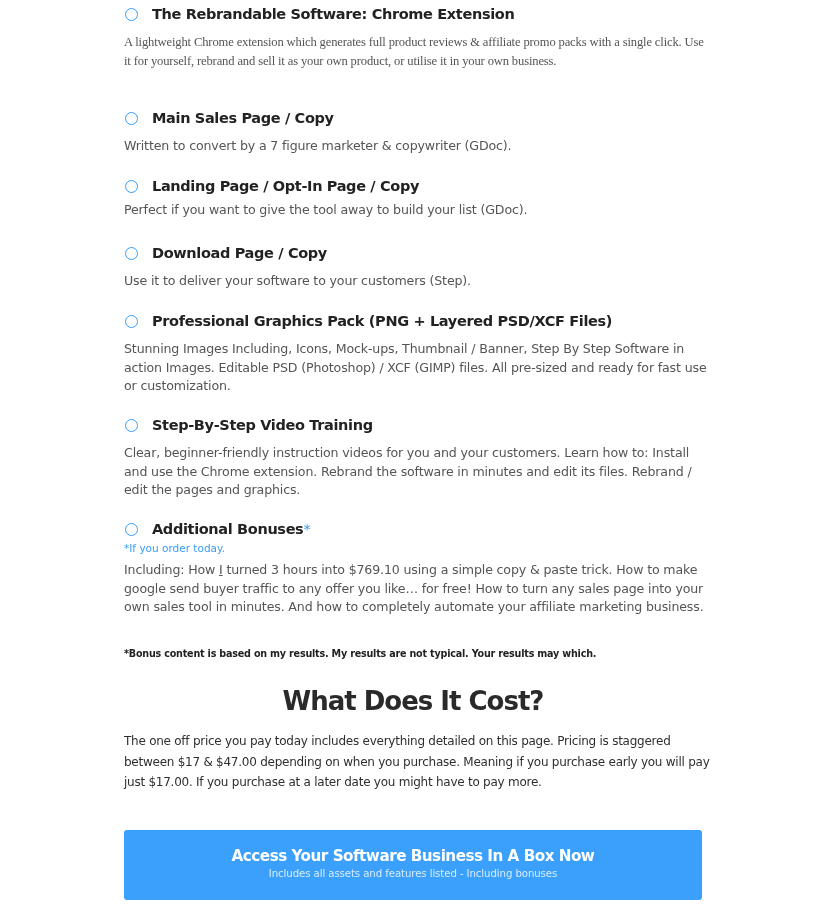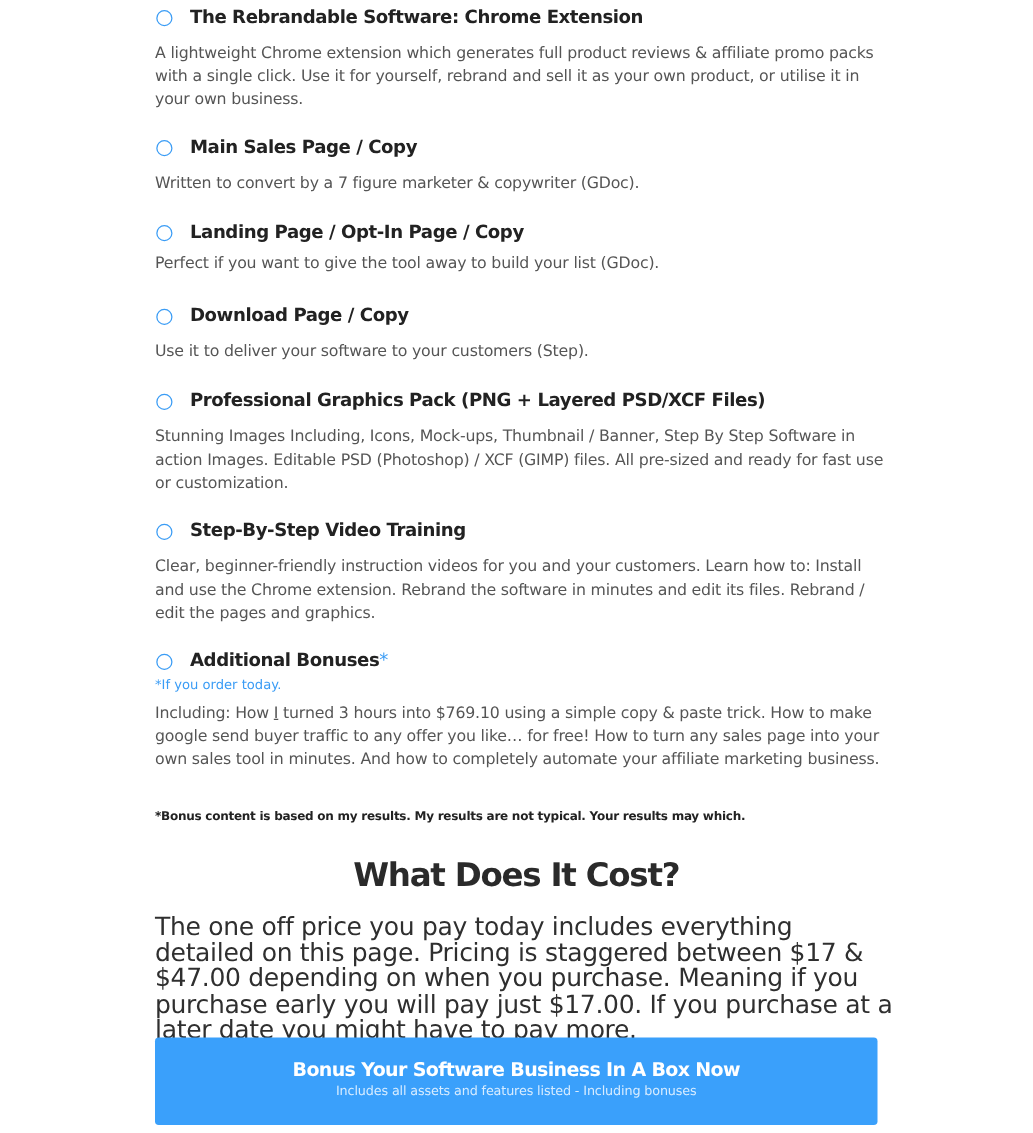--- a/index.html
+++ b/index.html
@@ -78,21 +78,21 @@
       font-size: 26px;
       font-weight: bold;
       color: #2a2a2a;
       letter-spacing: -1px;
     }
     .cost-text {
       position: absolute;
       left: 124px;
       top: 731px;
       width: 590px;
-      font-size: 20px;
+      font-size: 12px;
       color: #2f2f2f;
       line-height: 20.5px;
       letter-spacing: -0.25px;
     }
     .cta {
       position: absolute;
       left: 124px;
       top: 830px;
       width: 578px;
       height: 70px;
@@ -123,21 +123,21 @@
 </head>
 <body>
 
 <div class="container">
 
   <div class="feature" style="top:3px;">
     <div class="feature-head">
       <span class="bullet"></span>
       <span class="feature-title">The Rebrandable Software: Chrome Extension</span>
     </div>
-    <div class="feature-desc" style="margin-top:8px;">A lightweight Chrome extension which generates full product reviews &amp; affiliate promo packs with a single click. Use it for yourself, rebrand and sell it as your own product, or utilise it in your own business.</div>
+    <div class="feature-desc" style="margin-top:8px;font-family:Liberation Serif, serif;">A lightweight Chrome extension which generates full product reviews &amp; affiliate promo packs with a single click. Use it for yourself, rebrand and sell it as your own product, or utilise it in your own business.</div>
   </div>
 
   <div class="feature" style="top:107px;">
     <div class="feature-head">
       <span class="bullet"></span>
       <span class="feature-title">Main Sales Page / Copy</span>
     </div>
     <div class="feature-desc" style="margin-top:8px;">Written to convert by a 7 figure marketer &amp; copywriter (GDoc).</div>
   </div>
 
@@ -182,17 +182,17 @@
     <div class="feature-desc" style="margin-top:5px;"><span>Including: How </span><span class="u">I</span><span> turned 3 hours into $769.10 using a simple copy &amp; paste trick. How to make google send buyer traffic to any offer you like… for free! How to turn any sales page into your own sales tool in minutes. And how to completely automate your affiliate marketing business.</span></div>
   </div>
 
   <div class="disclaimer">*Bonus content is based on my results. My results are not typical. Your results may which.</div>
 
   <h2 class="cost-title">What Does It Cost?</h2>
 
   <p class="cost-text">The one off price you pay today includes everything detailed on this page. Pricing is staggered between $17 &amp; $47.00 depending on when you purchase. Meaning if you purchase early you will pay just $17.00. If you purchase at a later date you might have to pay more.</p>
 
   <a class="cta">
-    <span class="cta-main">Bonus Your Software Business In A Box Now</span>
+    <span class="cta-main">Access Your Software Business In A Box Now</span>
     <span class="cta-sub">Includes all assets and features listed - Including bonuses</span>
   </a>
 
 </div>
 
 </body></html>

